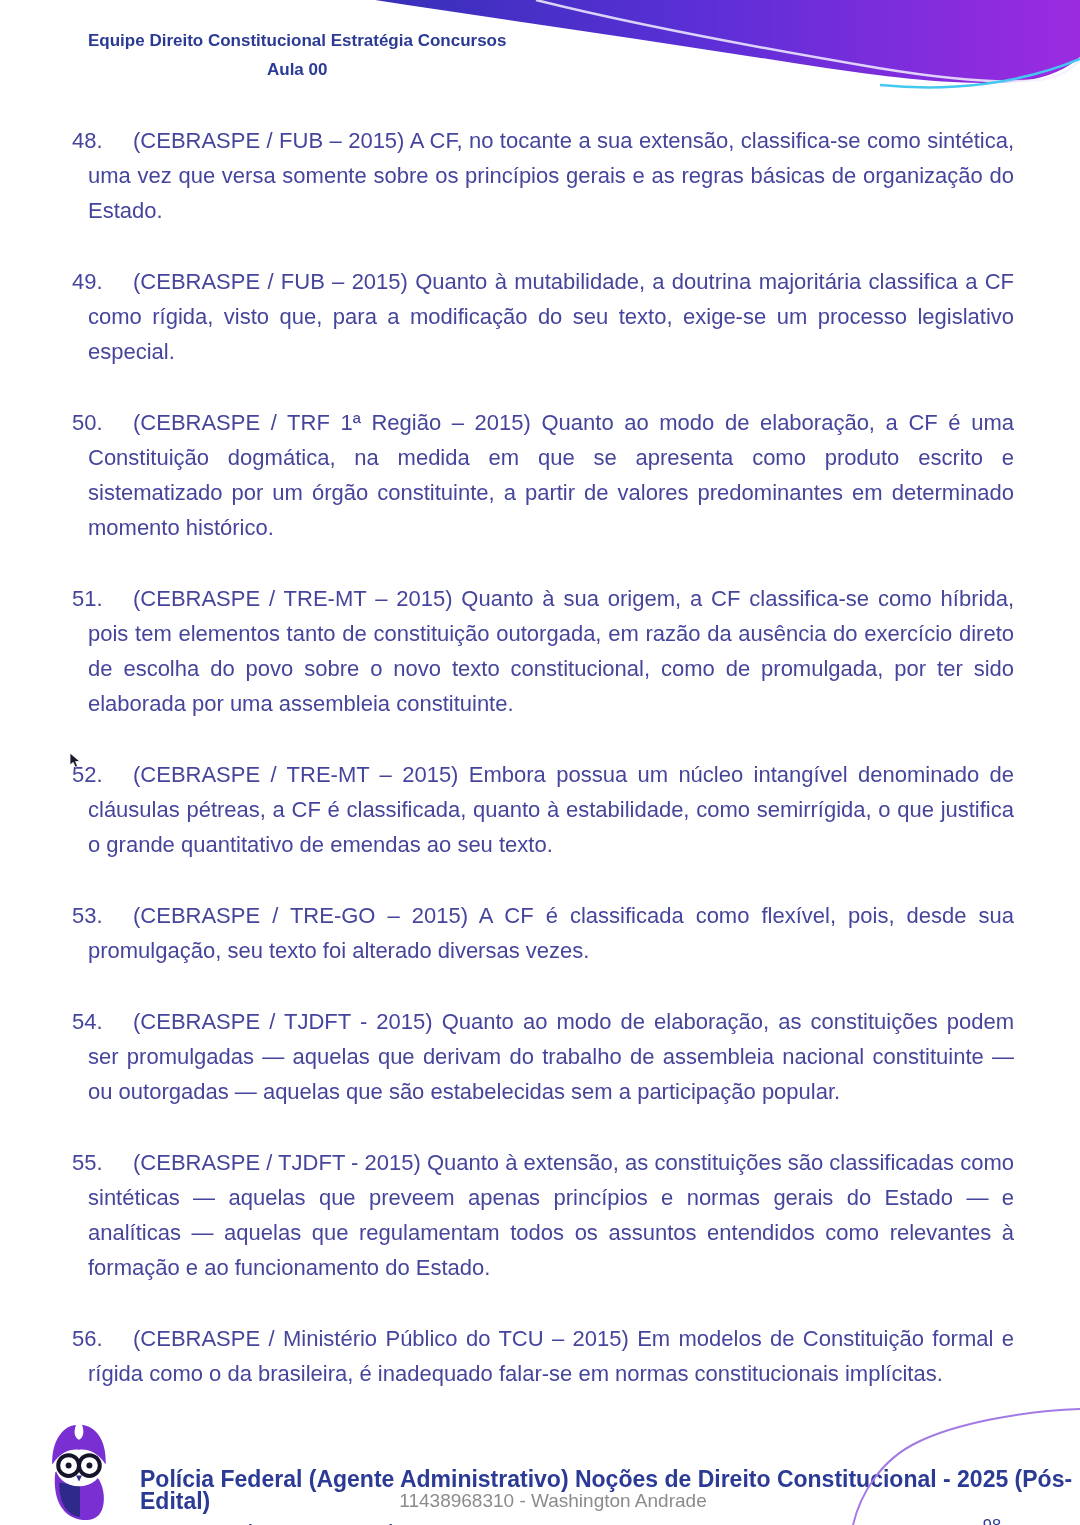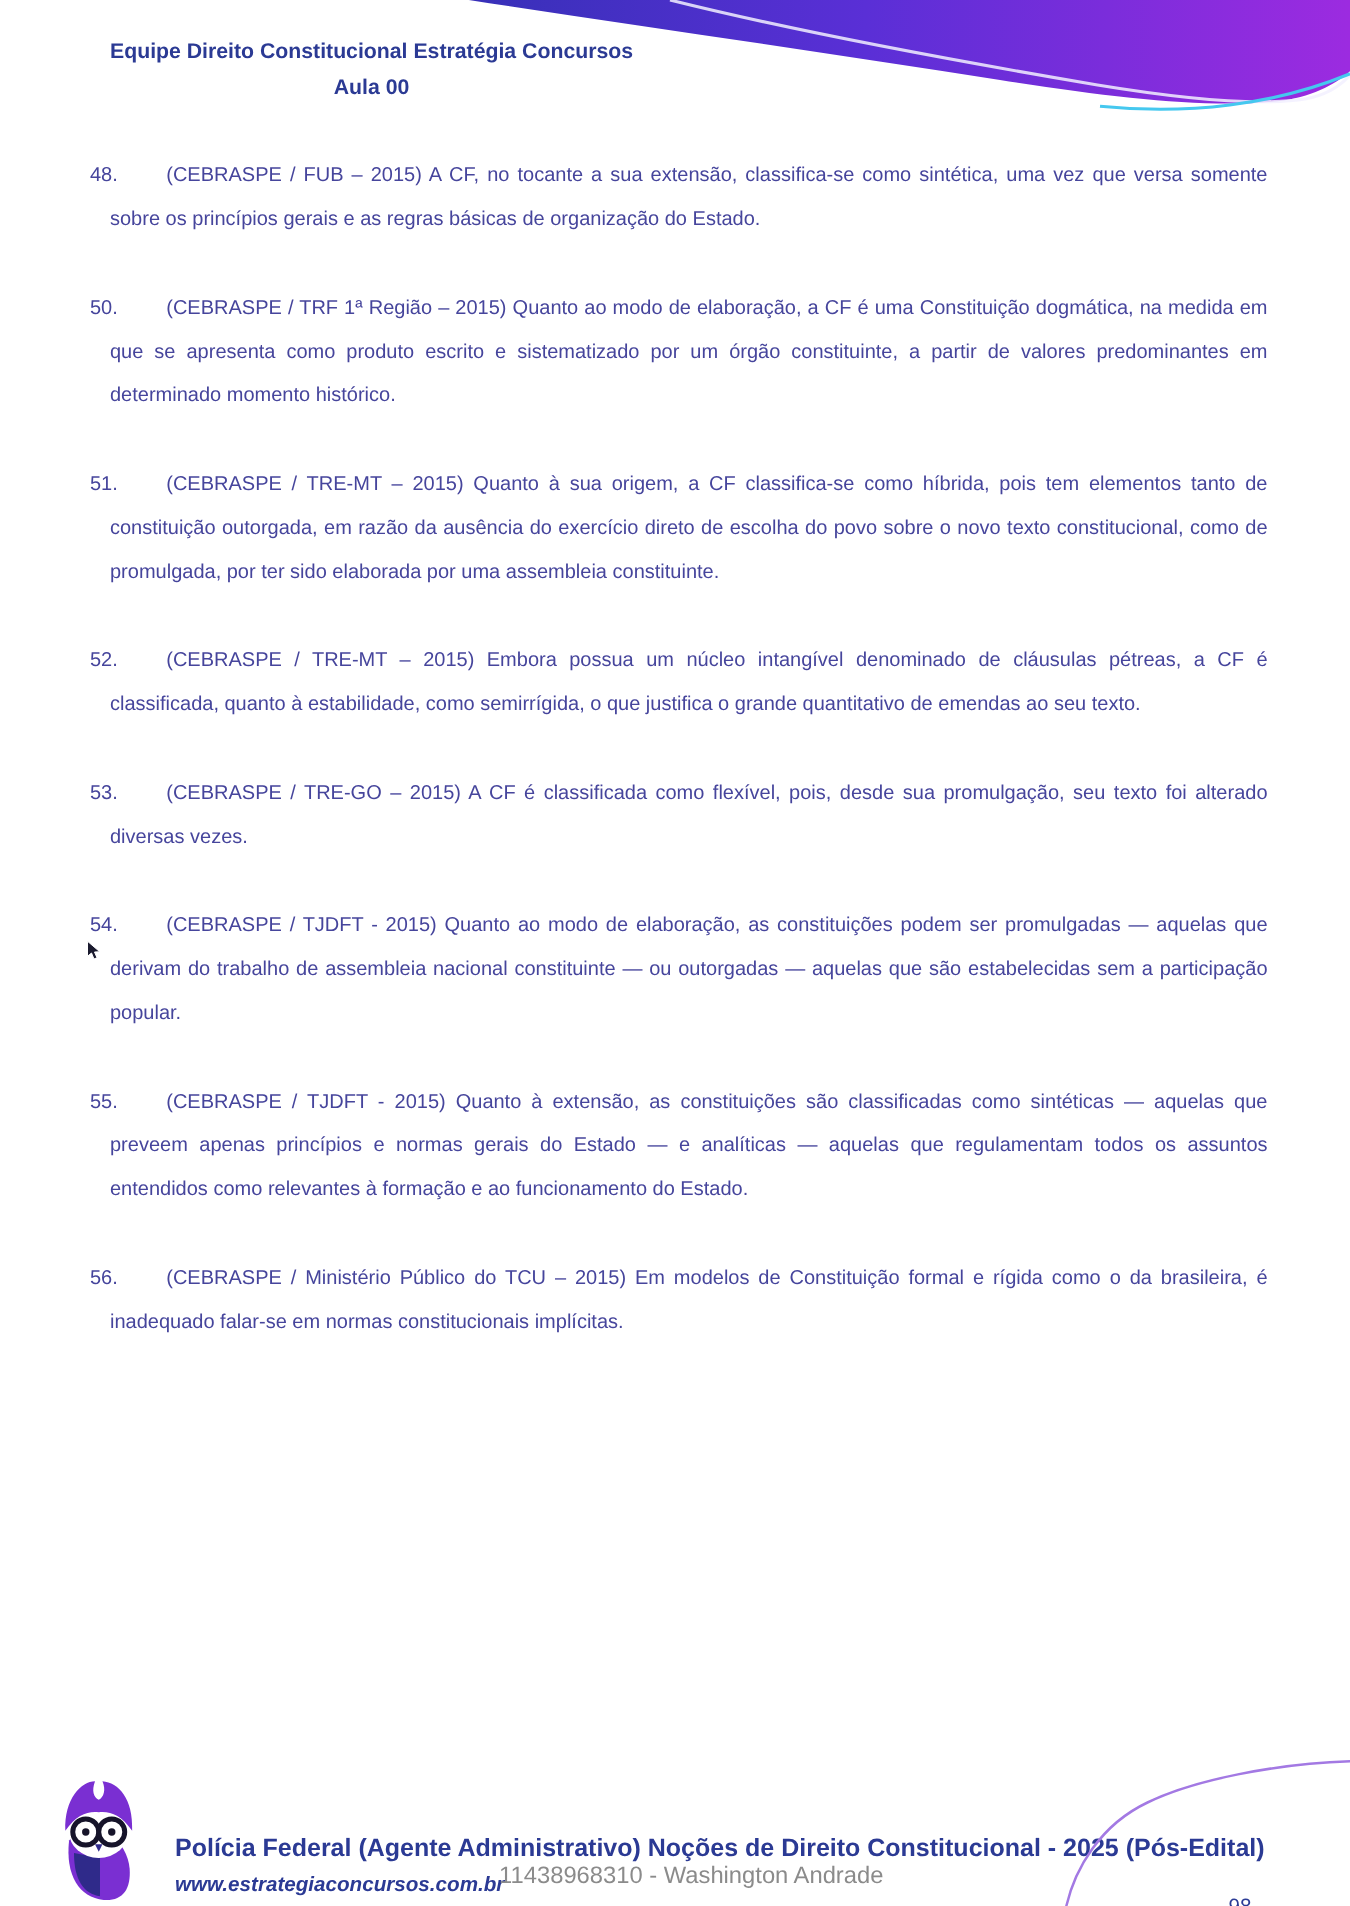--- a/index.html
+++ b/index.html
@@ -30,21 +30,21 @@
     z-index: 2;
     text-align: center;
   }
 
   
   .questions {
     padding: 123px 66px 0 88px;
   }
   .question {
     color: #46459c;
-    font-size: 16px;
+    font-size: 22px;
     line-height: 35px;
     text-align: justify;
     text-indent: -16px;   
     margin-bottom: 36px;
   }
   .q-num {
     display: inline-block;
     width: 61px;
     text-indent: 0;
   }
@@ -63,21 +63,21 @@
     left: 47px; top: 1423px;
     width: 64px; height: 99px;
   }
   .footer-text {
     position: absolute;
     left: 140px; top: 1436px;
     color: #2b3a94;
   }
   .footer-title {
     font-weight: bold;
-    font-size: 20px;
+    font-size: 23px;
     line-height: 22px;
     margin-top: 32px;
   }
   .footer-url {
     font-weight: bold;
     font-style: italic;
     font-size: 16.5px;
     margin-top: 9px;
   }
   .page-numbers {
@@ -126,20 +126,23 @@
   <div class="header-text">
     <div>Equipe Direito Constitucional Estratégia Concursos</div>
     <div>Aula 00</div>
   </div>
 
   <main class="questions" id="questions-list">
   <p class="question">
     <span class="q-num">48.</span><span>(CEBRASPE / FUB – 2015) A CF, no tocante a sua extensão, classifica-se como sintética, uma vez que versa somente sobre os princípios gerais e as regras básicas de organização do Estado.</span>
   </p>
 
+  <p class="question">
+    <span class="q-num">49.</span><span>(CEBRASPE / FUB – 2015) Quanto à mutabilidade, a doutrina majoritária classifica a CF como rígida, visto que, para a modificação do seu texto, exige-se um processo legislativo especial.</span>
+  </p>
 
   <p class="question">
     <span class="q-num">50.</span><span>(CEBRASPE / TRF 1ª Região – 2015) Quanto ao modo de elaboração, a CF é uma Constituição dogmática, na medida em que se apresenta como produto escrito e sistematizado por um órgão constituinte, a partir de valores predominantes em determinado momento histórico.</span>
   </p>
 
   <p class="question">
     <span class="q-num">51.</span><span>(CEBRASPE / TRE-MT – 2015) Quanto à sua origem, a CF classifica-se como híbrida, pois tem elementos tanto de constituição outorgada, em razão da ausência do exercício direto de escolha do povo sobre o novo texto constitucional, como de promulgada, por ter sido elaborada por uma assembleia constituinte.</span>
   </p>
 
   <p class="question">

